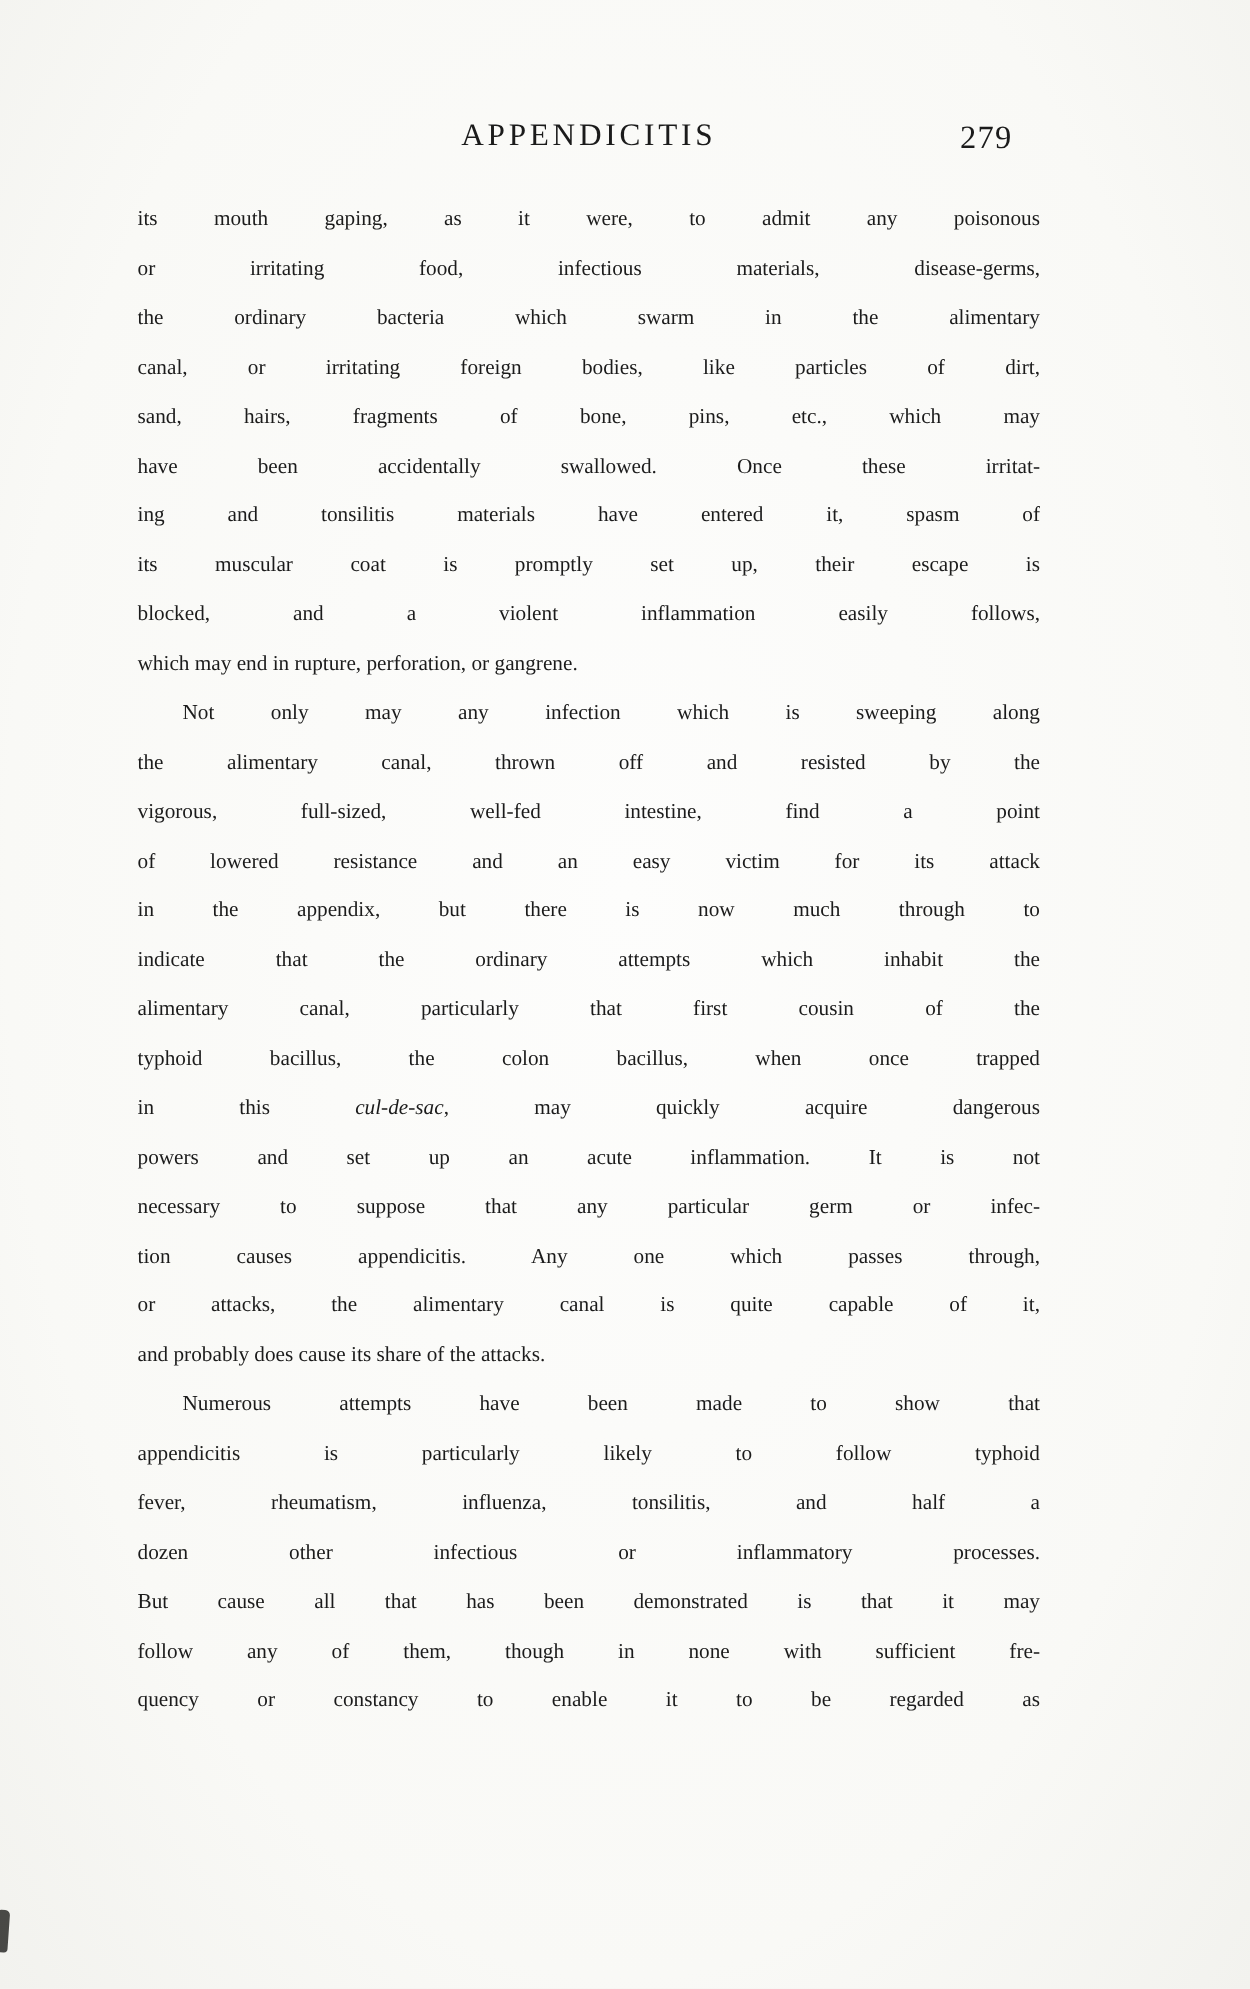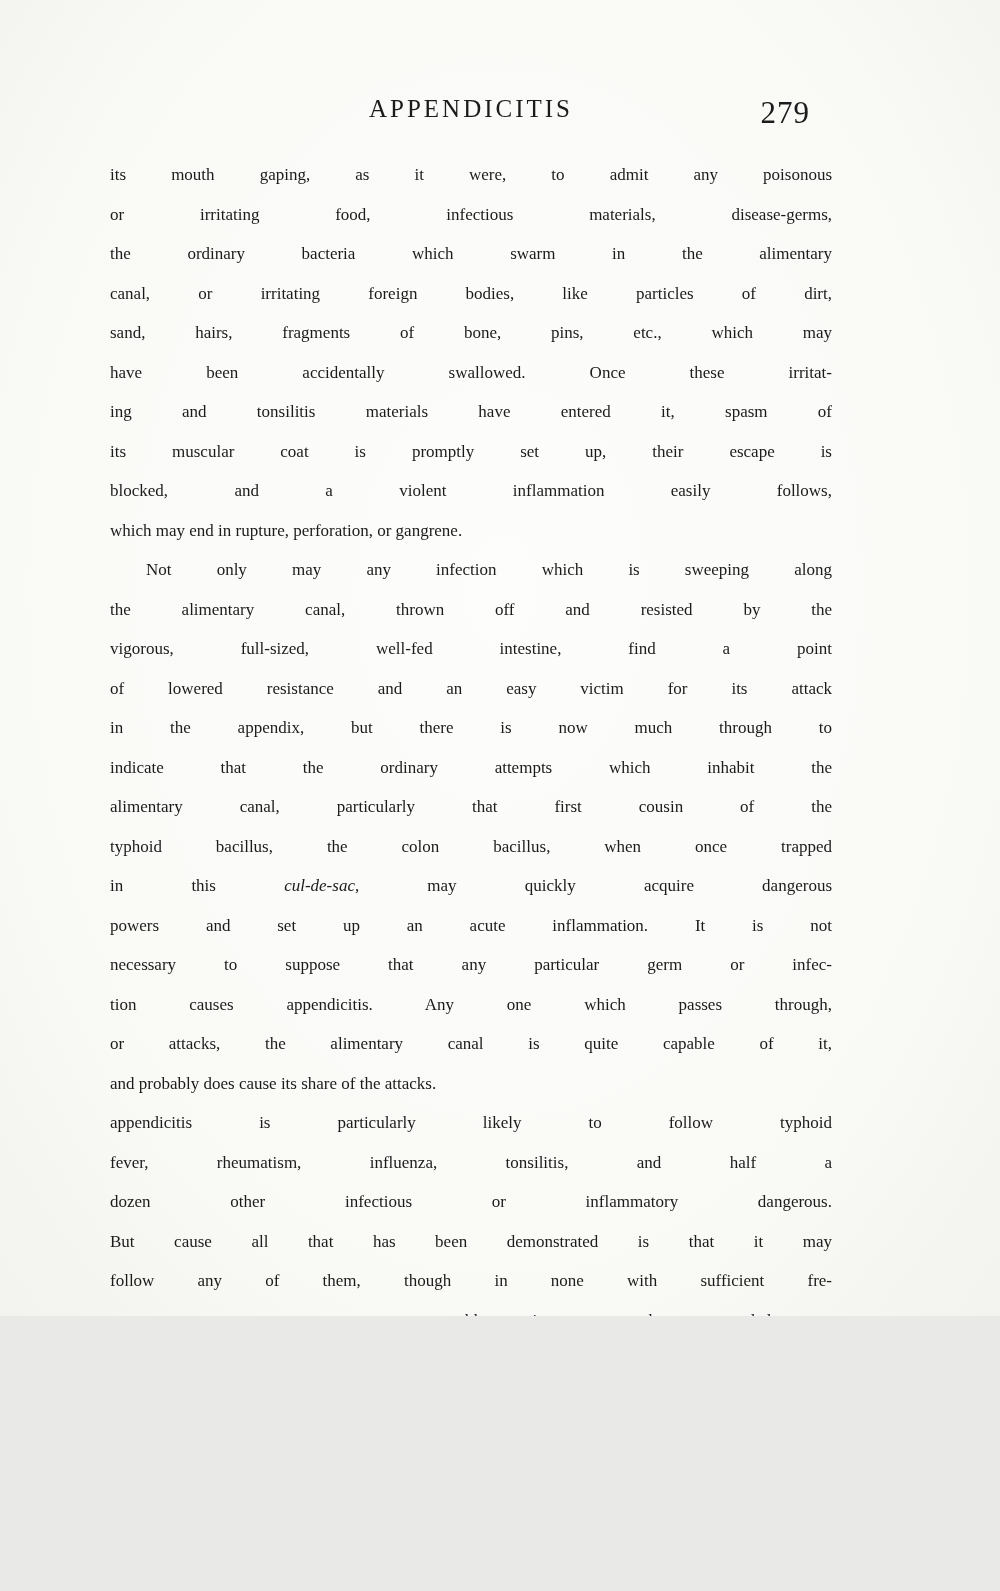--- a/index.html
+++ b/index.html
@@ -3,21 +3,21 @@
 <meta charset="utf-8">
 <style>
   html, body {
     margin: 0;
     padding: 0;
     background: #e9e9e7;
   }
   .page {
     position: relative;
     width: 1000px;
-    height: 1316px;
+    height: 1591px;
     margin: 0 auto;
     background: #fbfbf9;
     background-image: radial-gradient(ellipse at 50% 45%, #fdfdfc 0%, #f9f9f6 70%, #f2f2ee 100%);
     overflow: hidden;
     font-family: "Liberation Serif", "DejaVu Serif", serif;
     color: #1b1b1b;
   }
   .text-column {
     position: absolute;
     left: 110px;
@@ -35,21 +35,21 @@
     right: 0;
     text-align: center;
     font-size: 25px;
     letter-spacing: 3px;
     font-weight: 400;
   }
   .running-head .page-number {
     position: absolute;
     right: 22px;
     top: 0;
-    font-size: 31px;
+    font-size: 26px;
     letter-spacing: 1px;
   }
   .body-text {
     font-size: 17px;
     line-height: 39.5px;
   }
   .line {
     text-align: justify;
     text-align-last: justify;
     white-space: normal;
@@ -104,22 +104,23 @@
         <div class="line">in the appendix, but there is now much through to</div>
         <div class="line">indicate that the ordinary attempts which inhabit the</div>
         <div class="line">alimentary canal, particularly that first cousin of the</div>
         <div class="line">typhoid bacillus, the colon bacillus, when once trapped</div>
         <div class="line"><span>in this </span><i>cul-de-sac</i><span>, may quickly acquire dangerous</span></div>
         <div class="line">powers and set up an acute inflammation.  It is not</div>
         <div class="line">necessary to suppose that any particular germ or infec-</div>
         <div class="line">tion causes appendicitis.  Any one which passes through,</div>
         <div class="line">or attacks, the alimentary canal is quite capable of it,</div>
         <div class="line last-natural">and probably does cause its share of the attacks.</div>
+        <div class="line indent">Numerous attempts have been made to show that</div>
         <div class="line">appendicitis is particularly likely to follow typhoid</div>
         <div class="line">fever, rheumatism, influenza, tonsilitis, and half a</div>
-        <div class="line">dozen other infectious or inflammatory dangerous.</div>
+        <div class="line">dozen other infectious or inflammatory processes.</div>
         <div class="line">But cause all that has been demonstrated is that it may</div>
         <div class="line">follow any of them, though in none with sufficient fre-</div>
         <div class="line">quency or constancy to enable it to be regarded as</div>
       </div>
   </div>
   <div class="scan-artifact"></div>
 </div>
 
 </body></html>

